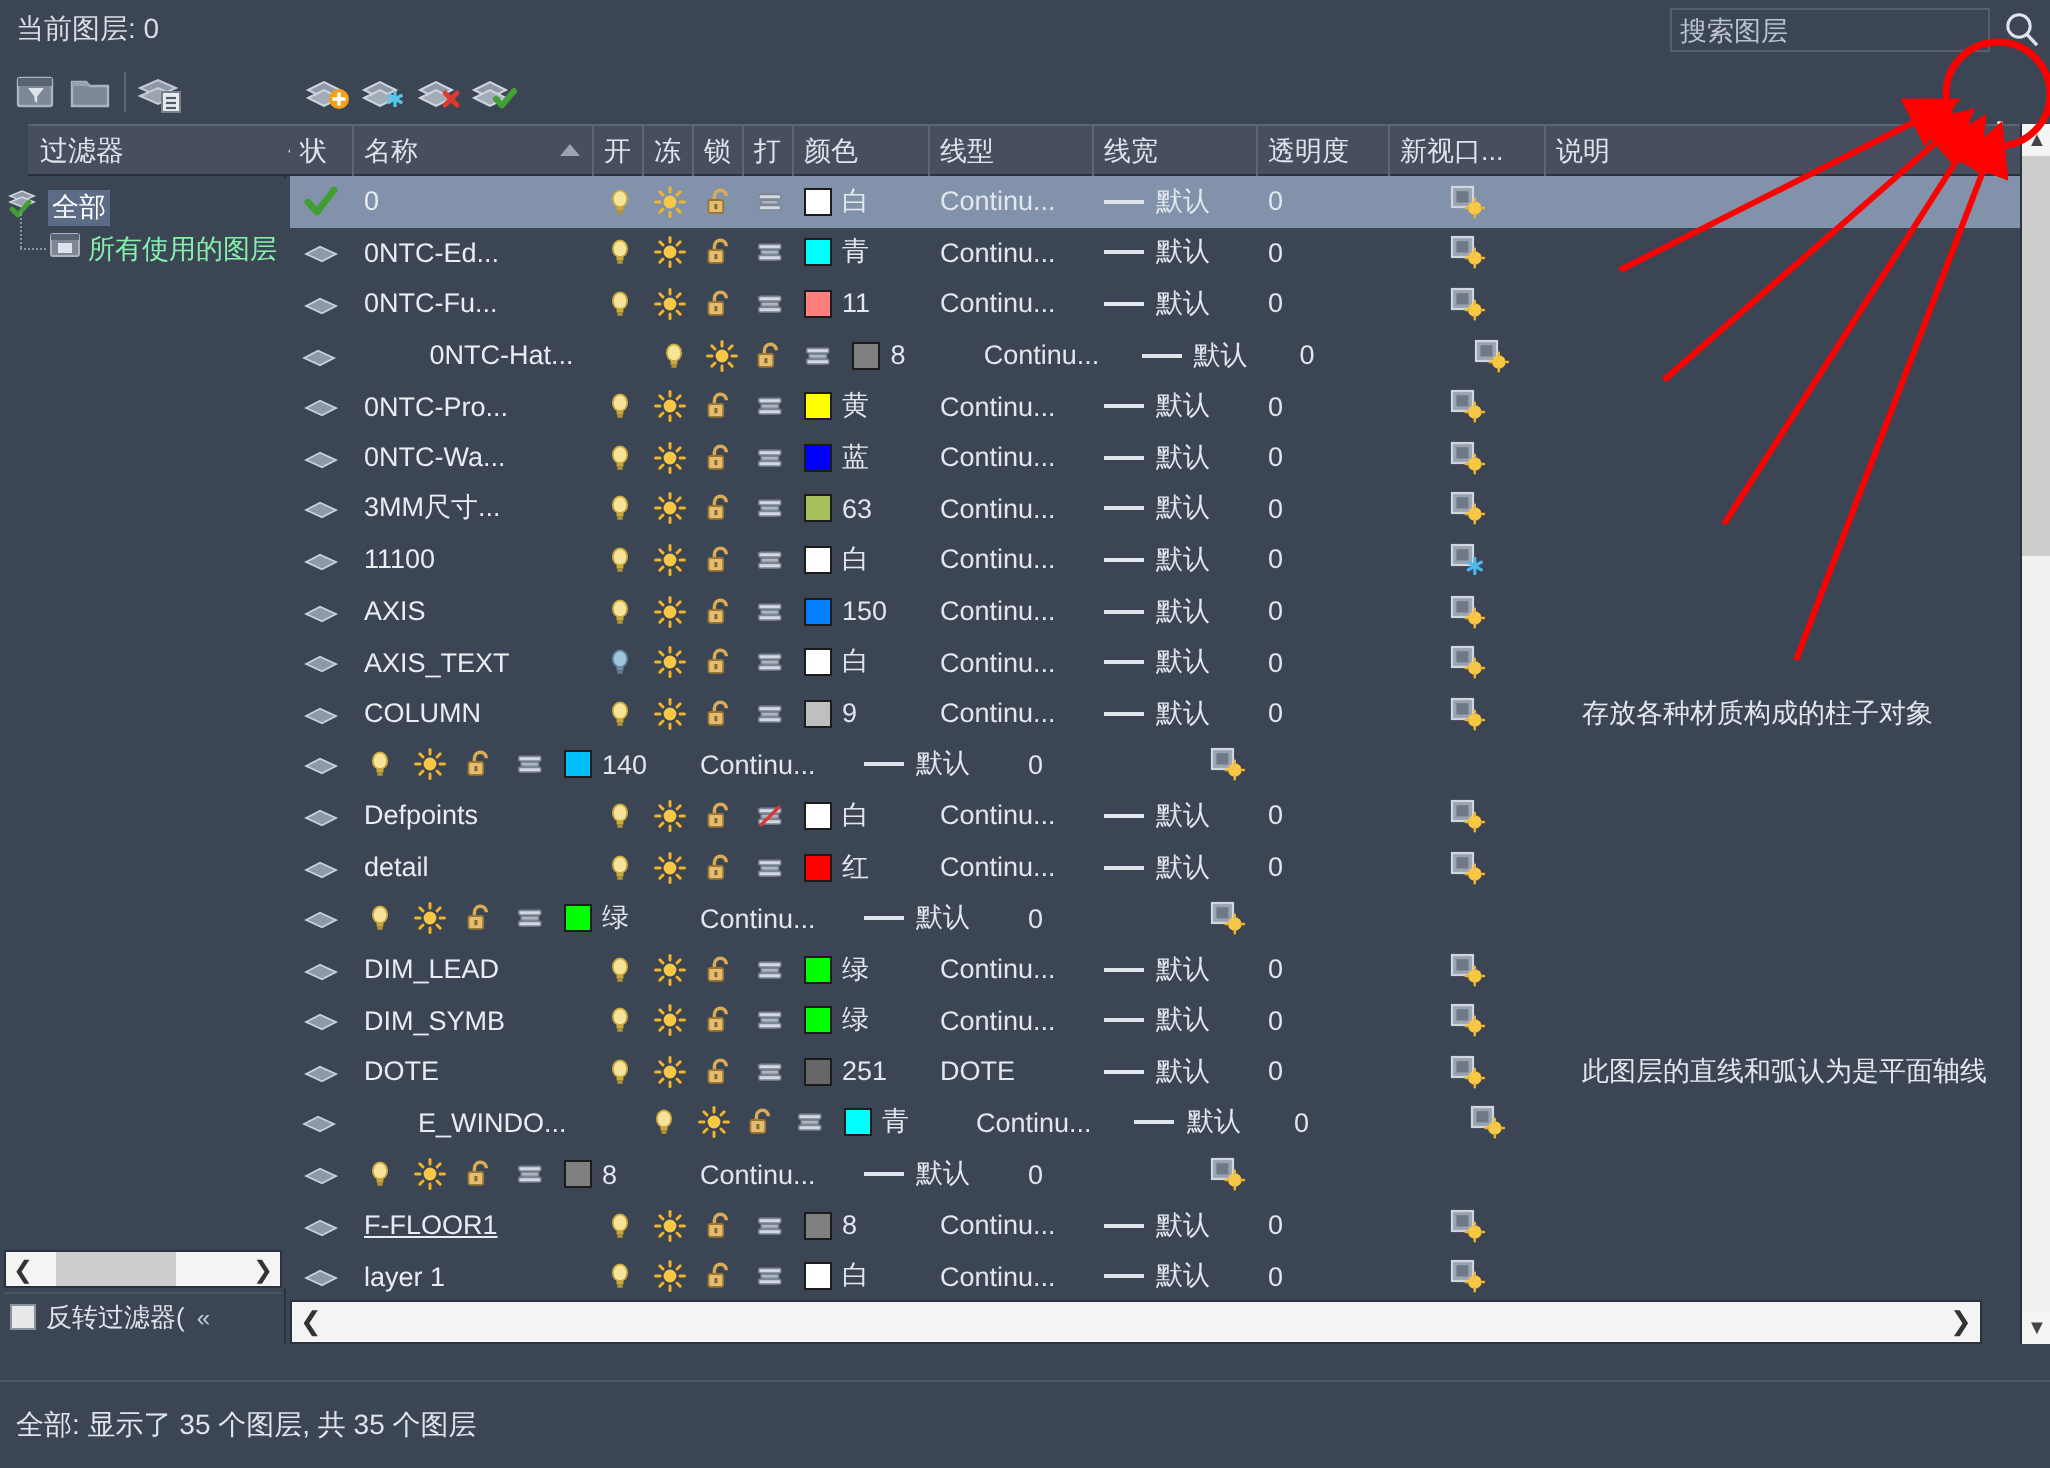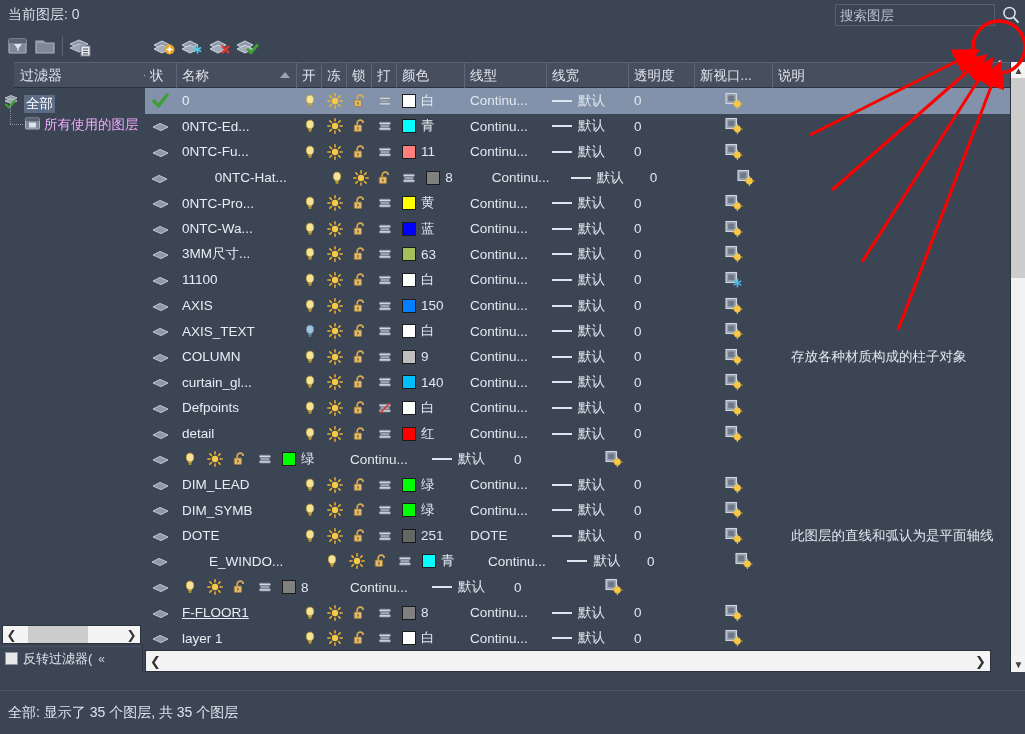--- a/index.html
+++ b/index.html
@@ -86,21 +86,21 @@
   }
   .filter-tree {
     position: absolute; left: 0; top: 27px; width: 143px; height: 555px;
     background: #3c4554;
     padding: 4px 0 0 2px;
   }
   .tree-row {
     position: relative; height: 21px; display: flex; align-items: center;
     padding-left: 2px; white-space: nowrap;
   }
-  .tree-row .tlabel { font-size: 13.5px; color: #f0abfc; margin-left: 3px; }
+  .tree-row .tlabel { font-size: 13.5px; color: #86efac; margin-left: 3px; }
   .tree-row .tlabel.sel {
     background: #5d6c86; color: #ffffff; padding: 0 2px;
   }
   .tree-indent { width: 14px; display: inline-block; }
   .dotline {
     position: absolute; left: 8px; top: -8px;
     width: 1px; height: 18px;
     border-left: 1px dotted #8a93a2;
   }
   .dotline-h {
@@ -1191,21 +1191,20 @@
             </svg>
           </div>
           <div class="cell" style="width: 280px; padding-left: 18px;">存放各种材质构成的柱子对象</div>
         </div>
         <div class="trow" style="width: 908px;">
           <div class="cell ctr" style="width: 32px;">
             <svg width="18" height="18" viewBox="0 0 18 18">
               <polygon points="1,10 8,6.4 16,10 9,13.6" fill="#8e99a8" stroke="#c9d1db" stroke-width="0.9"></polygon>
             </svg>
           </div>
-          <div class="cell name-cell" style="width: 120px;">curtain_gl...</div>
           <div class="cell ctr" style="width: 25px;">
             <svg width="16" height="16" viewBox="0 0 16 16">
               <ellipse cx="8" cy="6.4" rx="3.6" ry="4.2" fill="#f5e39a" stroke="#c9a83c" stroke-width="0.9"></ellipse>
               <rect x="6.3" y="10.2" width="3.4" height="2.1" fill="#c9a83c"></rect>
               <rect x="6.7" y="12.3" width="2.6" height="1.6" fill="#b5952f"></rect>
             </svg>
           </div>
           <div class="cell ctr" style="width: 25px;">
             <svg width="16" height="16" viewBox="0 0 16 16">
               <circle cx="8" cy="8" r="3.2" fill="#f7c846"></circle>

